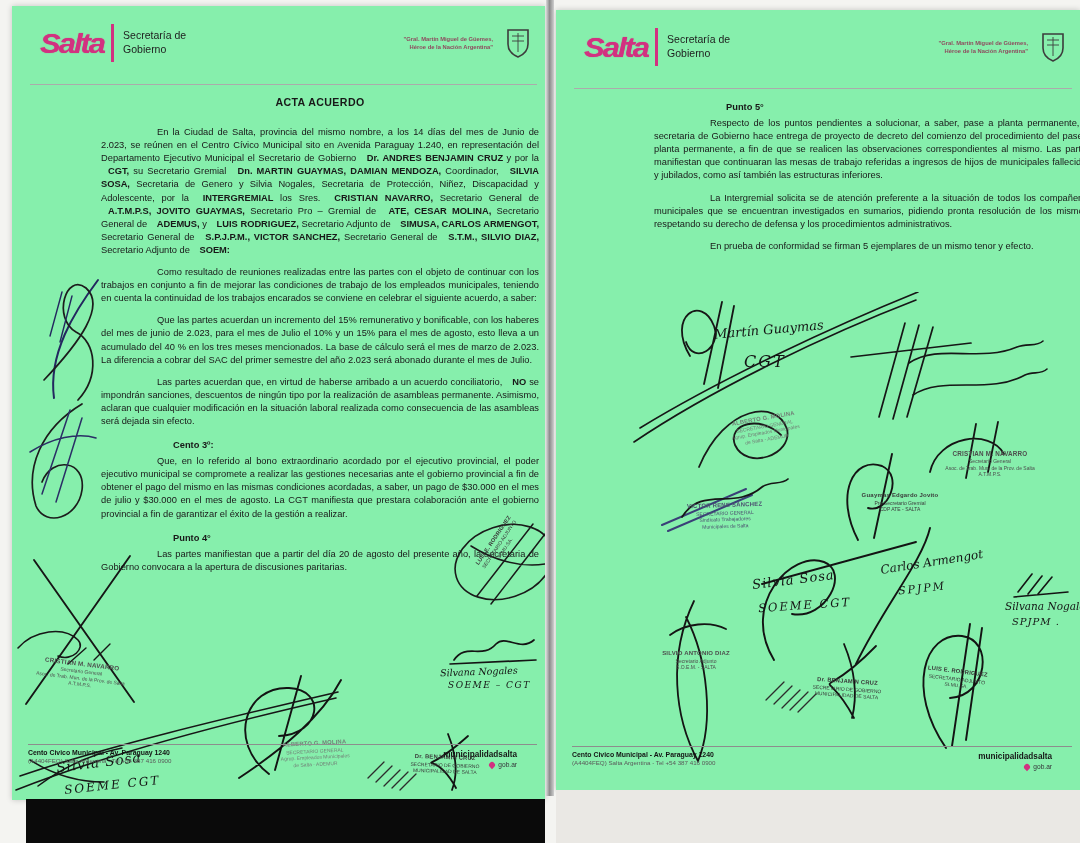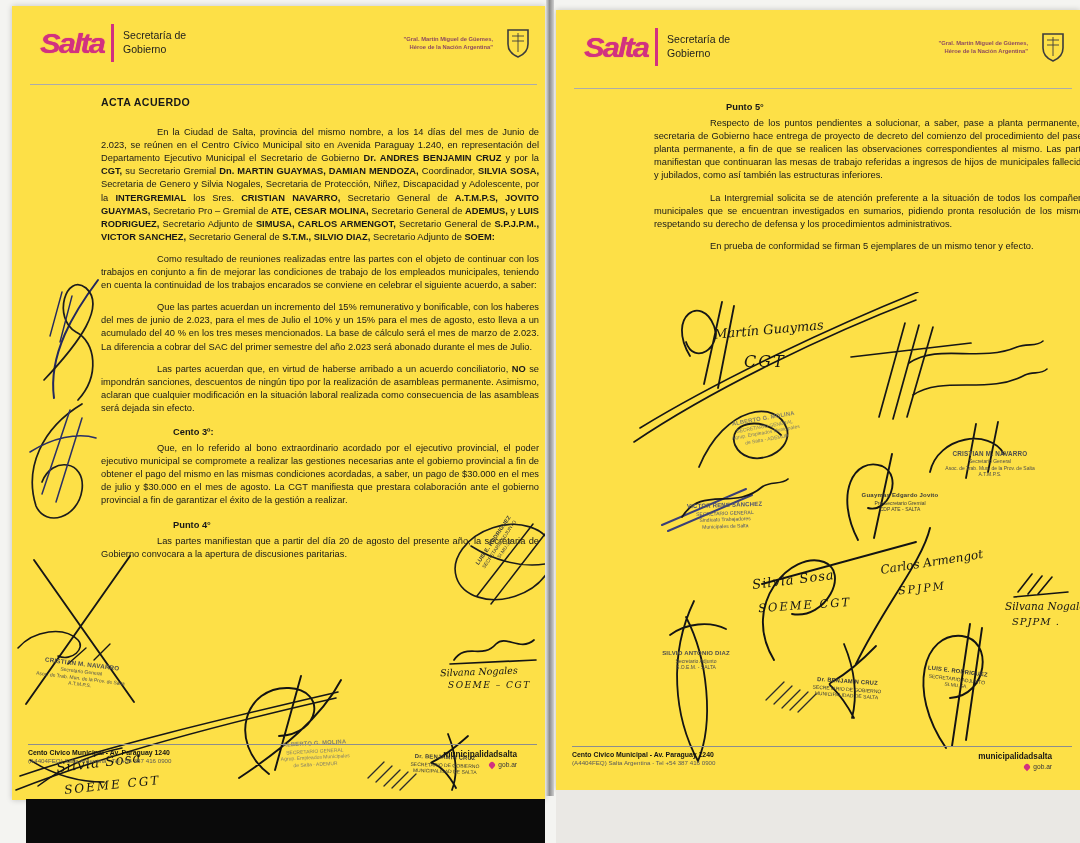--- a/index.html
+++ b/index.html
@@ -2,21 +2,21 @@
 <html><head>
 <meta charset="utf-8">
 <style>
   html,body{margin:0;padding:0;}
   body{
     width:1080px;height:843px;position:relative;overflow:hidden;
     background:#f4f4f1;
     font-family:"Liberation Sans",sans-serif;
     -webkit-font-smoothing:antialiased;
   }
-  .page{position:absolute;background:#fde047;box-shadow:0 0 6px rgba(0,0,0,.20);overflow:hidden;}
+  .page{position:absolute;background:#86efac;box-shadow:0 0 6px rgba(0,0,0,.20);overflow:hidden;}
   #pageL{left:12px;top:6px;width:533px;height:794px;}
   #pageR{left:556px;top:10px;width:524px;height:780px;}
   .divider{position:absolute;left:546px;top:0;width:8px;height:796px;
     background:linear-gradient(to right,#d8d8d8,#8c8c8c 45%,#cfcfcf);}
   .blackbar{position:absolute;left:26px;top:799px;width:519px;height:44px;background:#0a0a0a;}
   .graybottom{position:absolute;left:556px;top:790px;width:524px;height:53px;background:#eae8e4;}
 
   
   .hdr{position:absolute;left:16px;top:14px;right:6px;height:70px;}
   .logo-row{position:absolute;left:12px;top:4px;display:flex;align-items:center;}
@@ -26,24 +26,24 @@
   .dept{font-size:10.5px;font-weight:normal;color:#1d1d1d;line-height:1.3;}
   .motto{position:absolute;right:46px;top:16px;text-align:right;font-size:5.8px;
     font-weight:bold;color:#8e4a5e;line-height:1.35;}
   .shield{position:absolute;right:8px;top:8px;}
   .hdr-rule{position:absolute;left:2px;right:2px;top:64px;border-top:1.5px solid #ababab;}
 
   
   .doc{position:absolute;font-size:9.3px;line-height:13.1px;color:#181818;text-align:justify;}
   #pageL .doc{left:89px;top:90px;width:438px;}
   #pageR .doc{left:98px;top:80px;width:437px;}
-  .blk-title{font-weight:bold;font-size:10.6px;letter-spacing:.4px;margin:0 0 17px 0;}
+  .blk-title{text-align:center;font-weight:bold;font-size:10.6px;letter-spacing:.4px;margin:0 0 17px 0;}
   .blk-h{font-weight:bold;margin:11px 0 3px 72px;}
   p.blk-p{margin:0 0 9px 0;text-indent:56px;}
-  .doc b{font-weight:bold;}
+  .doc b{font-weight:bold;margin-left:7px;}
 
   
   .pfoot{position:absolute;left:16px;right:8px;top:738px;border-top:1.3px solid #8d8d8d;padding-top:4px;}
   .f-line1{font-size:6.9px;font-weight:bold;color:#131313;}
   .f-line2{font-size:6.2px;color:#5a5a5a;margin-top:1px;}
   .f-right{position:absolute;right:20px;top:5px;text-align:right;}
   .f-site{font-weight:bold;font-size:8.2px;color:#161616;margin-left:9px;}
   .f-dom{margin-top:2px;font-size:6.6px;color:#35353a;display:flex;align-items:center;gap:3px;justify-content:flex-end;}
   .pin{width:6px;height:6px;background:#d23180;border-radius:50% 50% 50% 0;transform:rotate(-45deg);}
 

